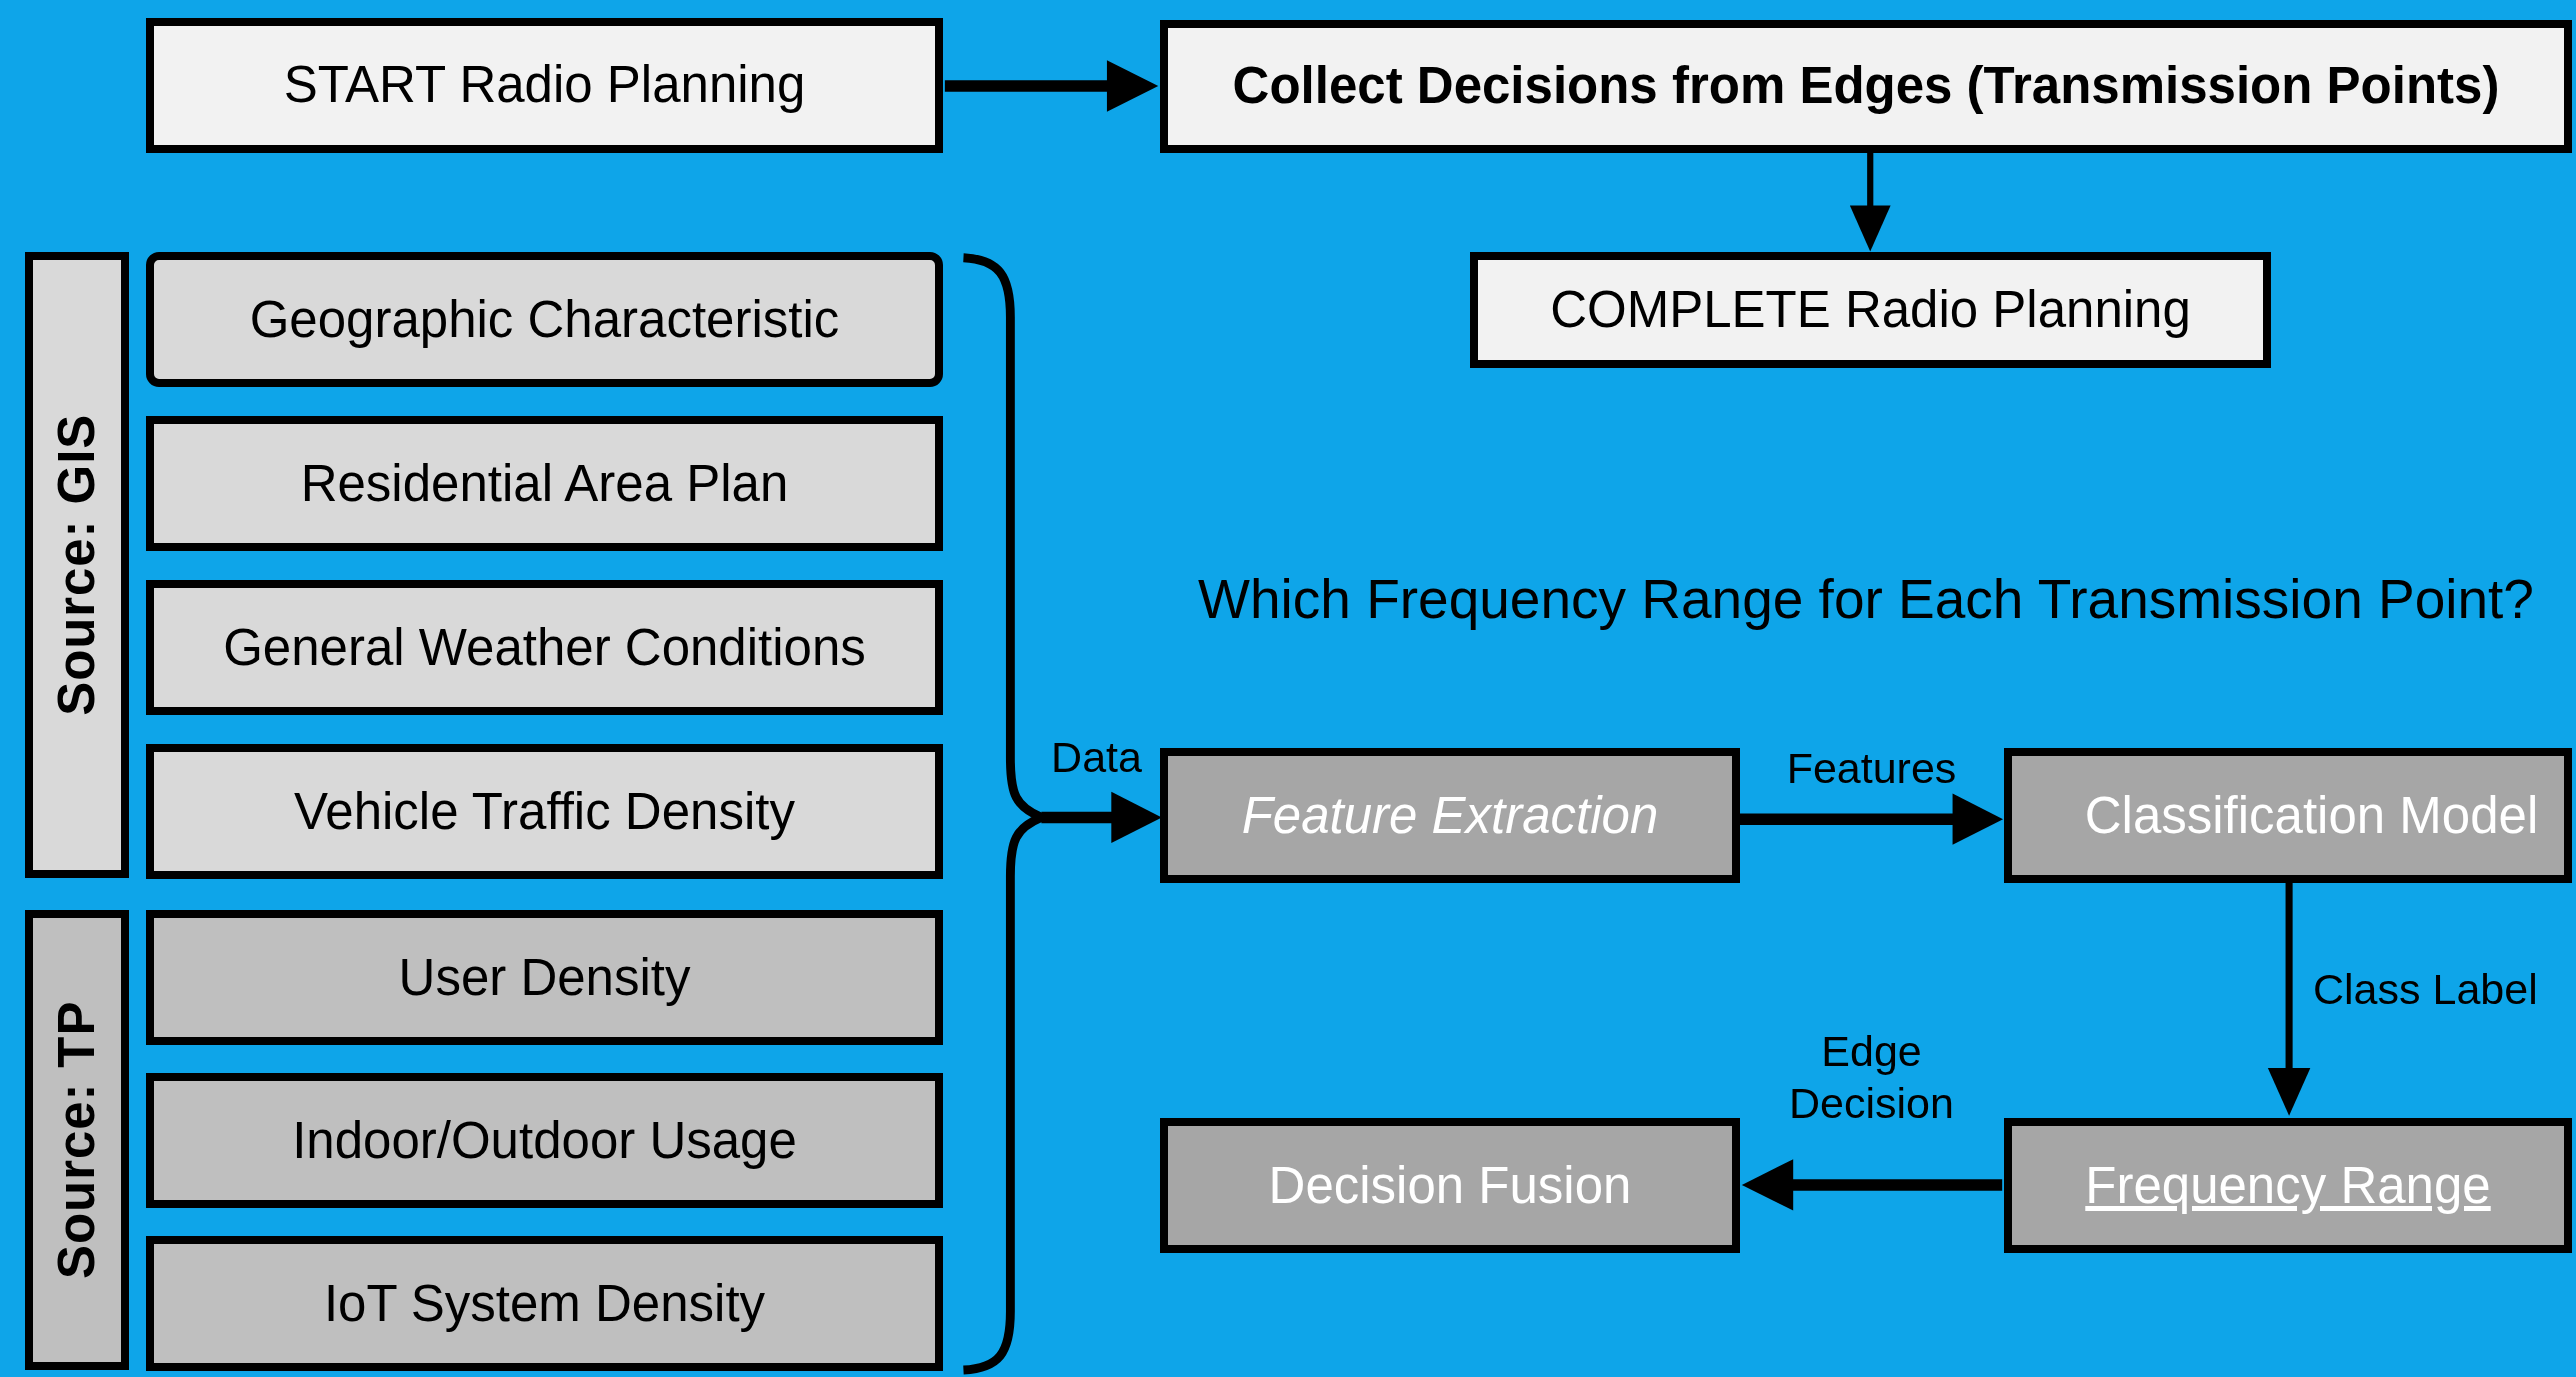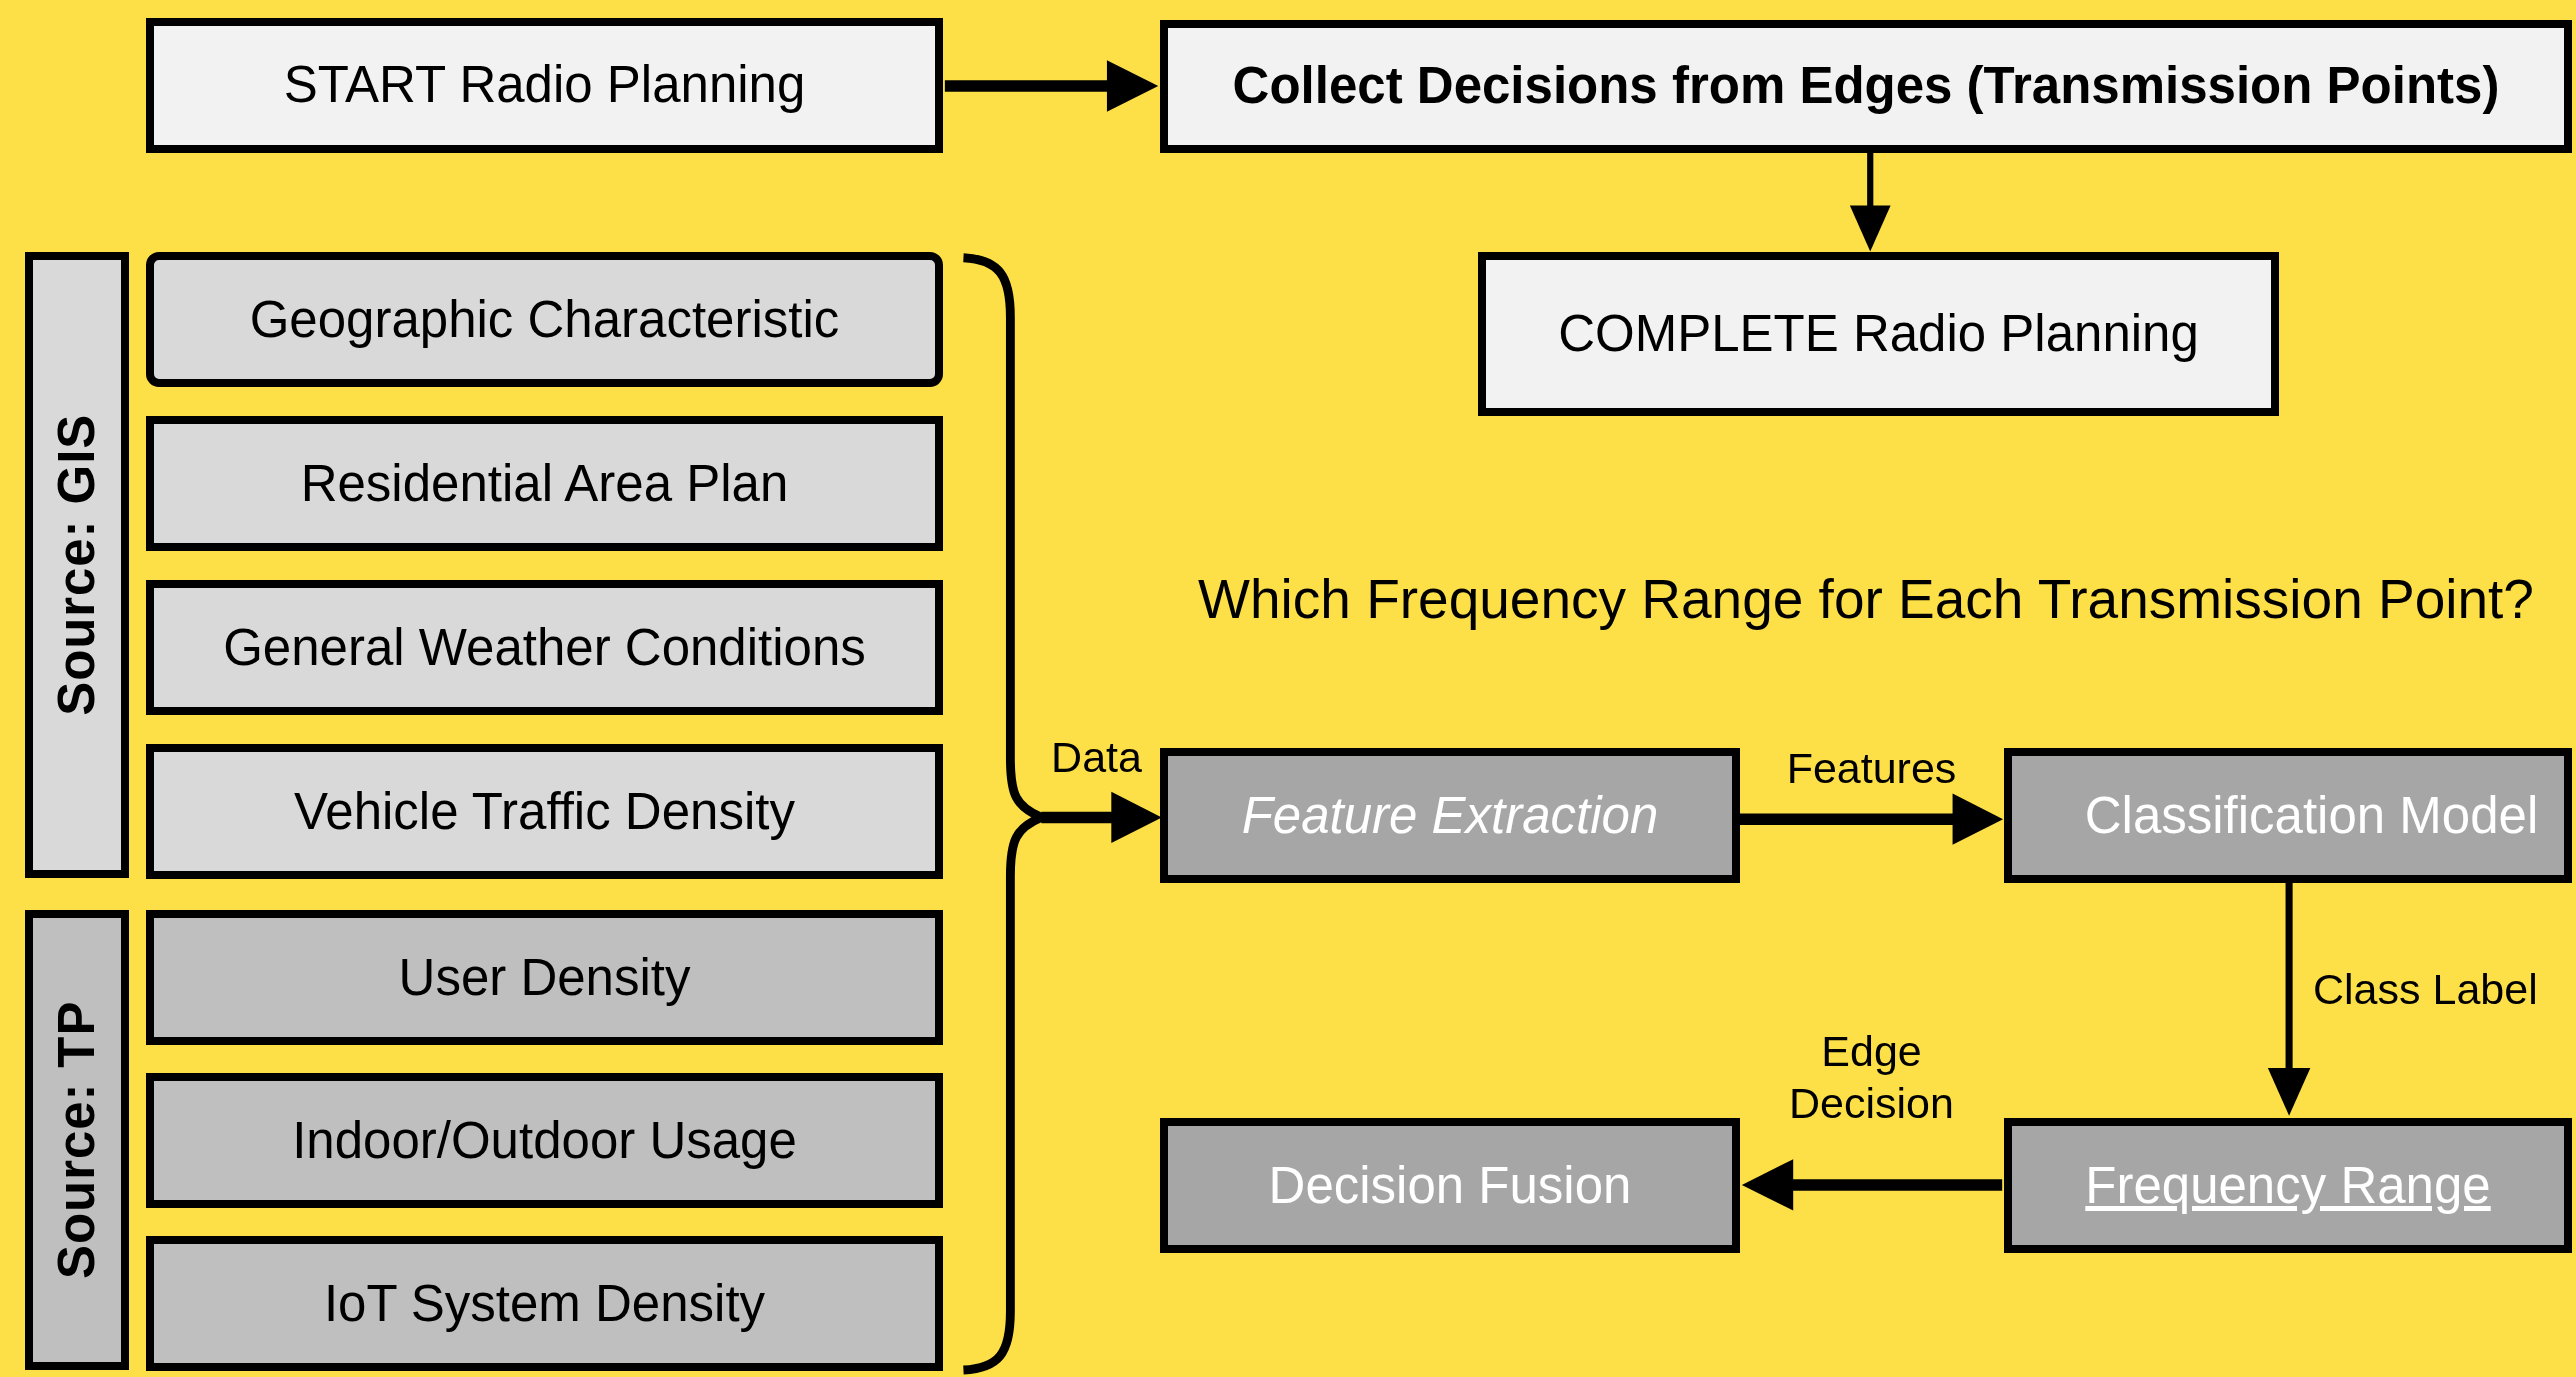--- a/index.html
+++ b/index.html
@@ -1,20 +1,20 @@
 <!DOCTYPE html>
 <html style="--light-box: #f2f2f2; --gis-box: #d9d9d9; --tp-box: #bfbfbf; --dark-box: #a6a6a6; --dark-box-text: #ffffff; --line: #000000;font-size:14px"><head>
 <meta charset="utf-8">
 <style>
   html,body{margin:0;padding:0;background:#ffffff;}
   .canvas{
     position:relative;
     width:2576px;
     height:1378px;
-    background:#fde047;
+    background:#0ea5e9;
     font-family:"Liberation Sans", sans-serif;
     overflow:hidden;
   }
   .box{
     position:absolute;
     box-sizing:border-box;
     border:8px solid var(--line,#000);
     display:flex;
     align-items:center;
     justify-content:center;
@@ -57,21 +57,21 @@
 </style>
 </head>
 <body>
 
 <div class="canvas">
 
   <div class="box light" style="left:146px;top:17.7px;width:797px;height:135px;">START Radio Planning</div>
 
   <div class="box light bold" style="left:1160px;top:19.5px;width:1412px;height:133px;">Collect Decisions from Edges (Transmission Points)</div>
 
-  <div class="box light" style="left:1470px;top:252px;width:801px;height:164px;margin-left:8px;">COMPLETE Radio Planning</div>
+  <div class="box light" style="left:1470px;top:252px;width:801px;height:116px;">COMPLETE Radio Planning</div>
 
   <div class="box gis vlabel" style="left:25px;top:252px;width:104px;height:626px;">
     <span>Source: GIS</span>
   </div>
   <div class="box gis" style="left:146px;top:252px;width:797px;height:135px;border-radius:13px;">Geographic Characteristic</div>
   <div class="box gis" style="left:146px;top:416px;width:797px;height:135px;">Residential Area Plan</div>
   <div class="box gis" style="left:146px;top:580px;width:797px;height:135px;">General Weather Conditions</div>
   <div class="box gis" style="left:146px;top:744px;width:797px;height:135px;">Vehicle Traffic Density</div>
 
   <div class="box tp vlabel" style="left:25px;top:910px;width:104px;height:460px;">

